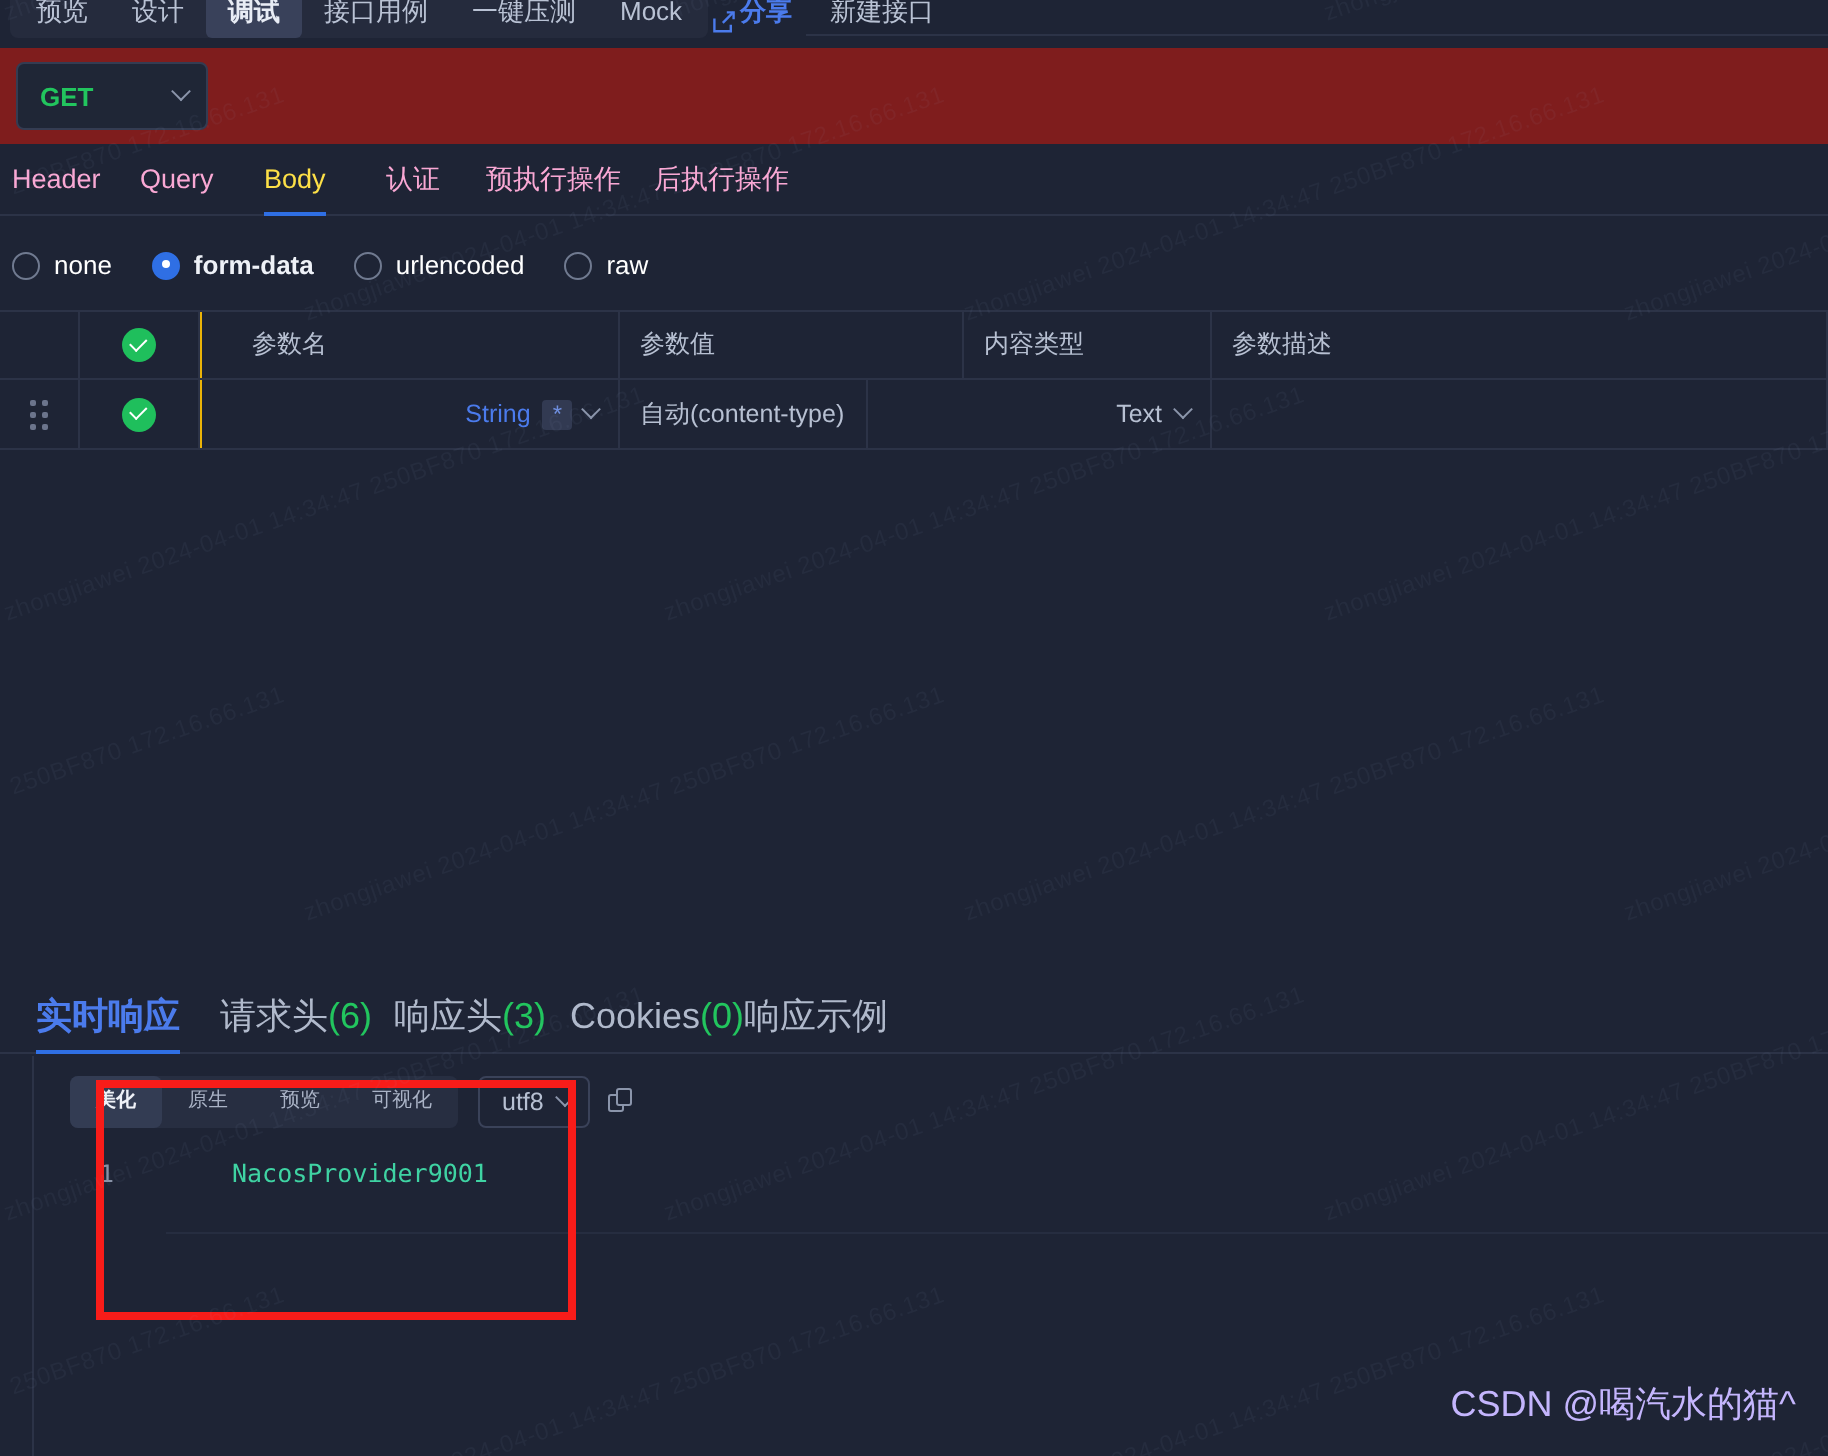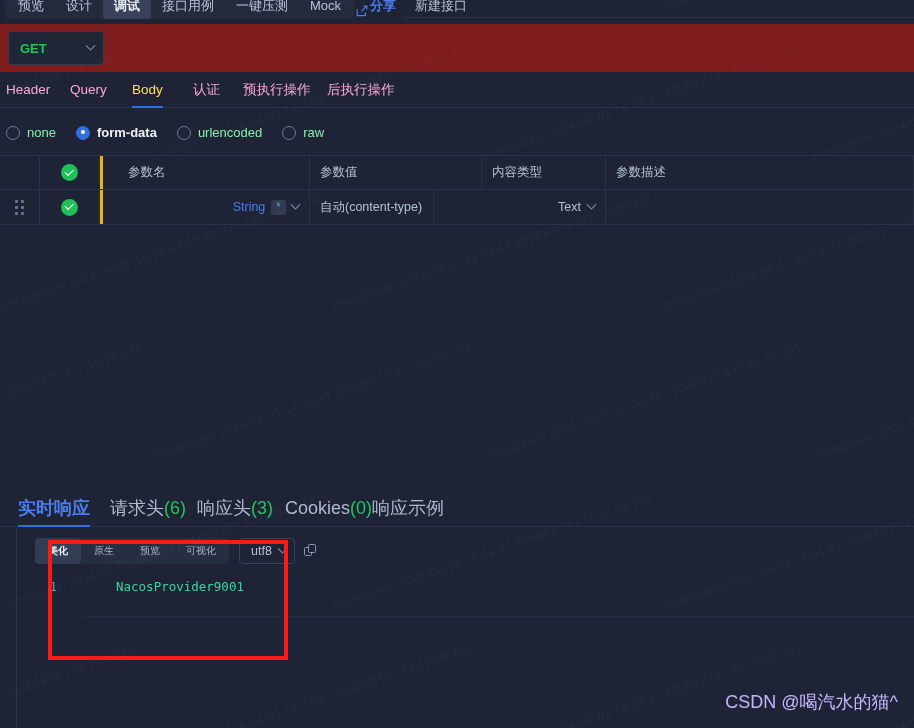--- a/index.html
+++ b/index.html
@@ -133,21 +133,21 @@
   #radios .rdot {
     width: 14px; height: 14px; border-radius: 50%;
     border: 1.4px solid #707a90; background: transparent;
     display: block; position: relative;
   }
   #radios .ropt.sel .rdot { border-color: #2f6fe4; background: #2f6fe4; }
   #radios .ropt.sel .rdot::after {
     content: ""; position: absolute; left: 3.6px; top: 3.6px;
     width: 4.2px; height: 4.2px; background: #fff; border-radius: 50%;
   }
-  #radios .rlabel { font-size: 13px; color: #86efac; }
+  #radios .rlabel { font-size: 13px; color: #ffffff; }
   #radios .ropt.sel .rlabel { color: #eef1f7; font-weight: bold; }
 
   
   #ptable {
     position: absolute; left: 0; top: 155px; width: 914px;
   }
   #ptable .prow { display: flex; height: 35px; align-items: stretch; }
   #ptable .phead { border-top: 1px solid #2c3347; border-bottom: 1px solid #2c3347; }
   #ptable .pbody { border-bottom: 1px solid #2c3347; }
   #ptable .pcell {
@@ -157,21 +157,21 @@
     padding: 0 10px;
     position: relative;
   }
   .c-drag  { width: 40px; justify-content: center; border-right: none; }
   .c-check { width: 60px; justify-content: center; border-right: none; }
   .c-name  { width: 210px; border-left: 1px solid #2c3347; }
   .c-value { width: 172px; }
   .c-ctype { width: 124px; text-align: center; }
   .c-desc  { flex: 1; text-align: right; }
   #ptable .prow.phead .c-name,
-  #ptable .prow.pbody .c-name { border-left: 3px solid #eab308; padding-left: 25px; }
+  #ptable .prow.pbody .c-name { border-left: 1px solid #eab308; padding-left: 25px; }
 
   .gcheck {
     width: 17px; height: 17px; border-radius: 50%;
     background: #1fbf5c; position: relative; display: block;
   }
   .gcheck::after {
     content: ""; position: absolute; left: 4px; top: 4.7px;
     width: 7px; height: 3.6px;
     border-left: 1.8px solid #fff; border-bottom: 1.8px solid #fff;
     transform: rotate(-45deg);

